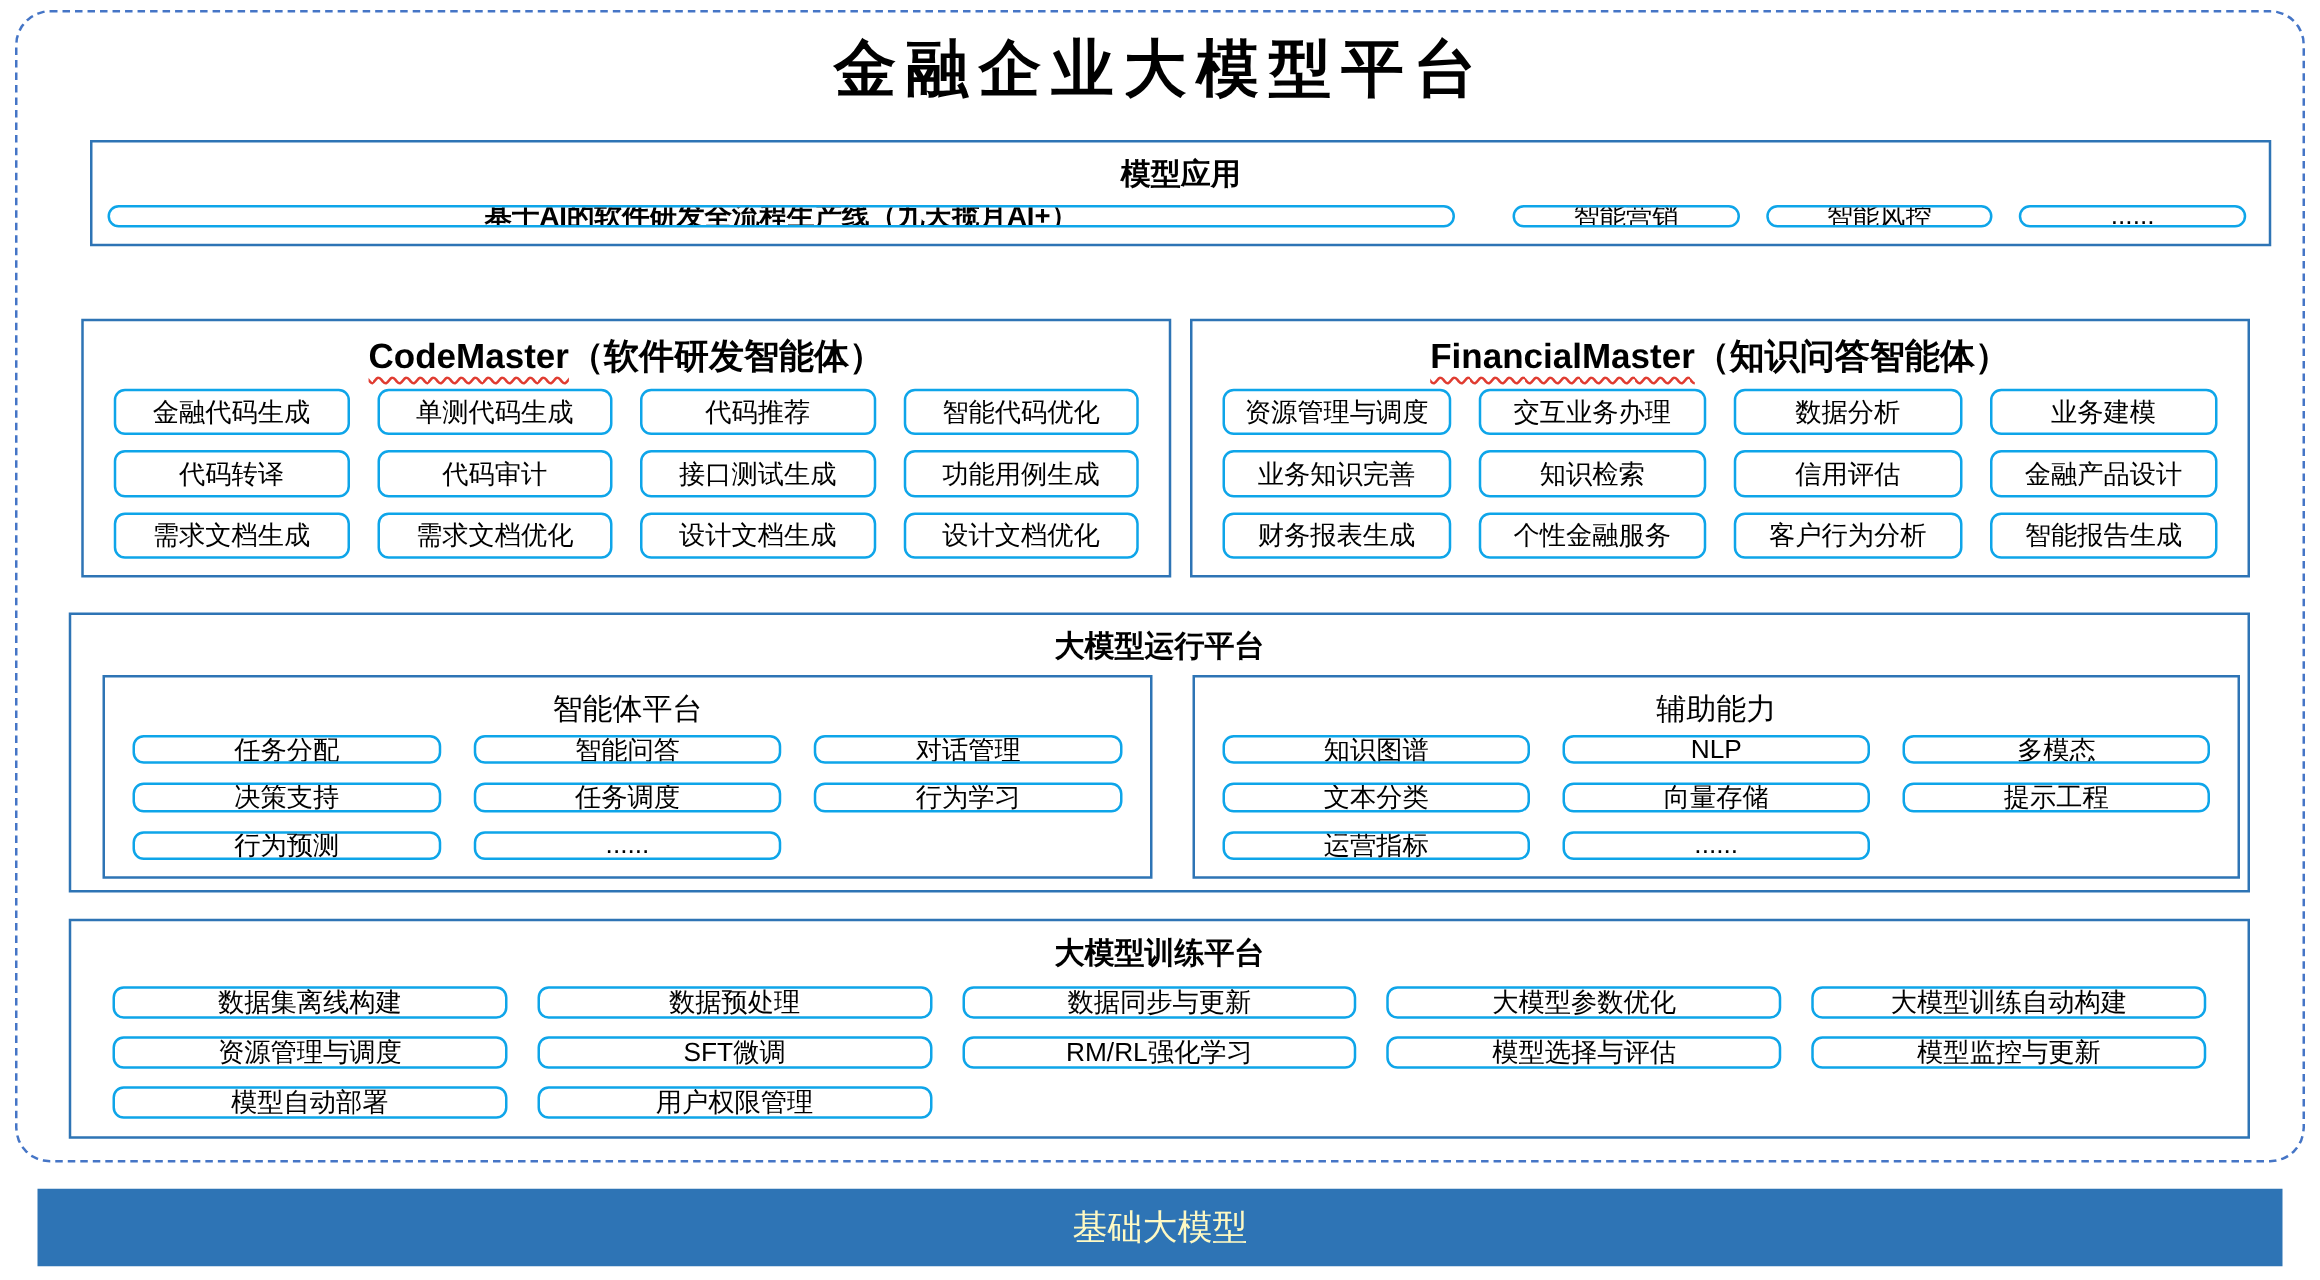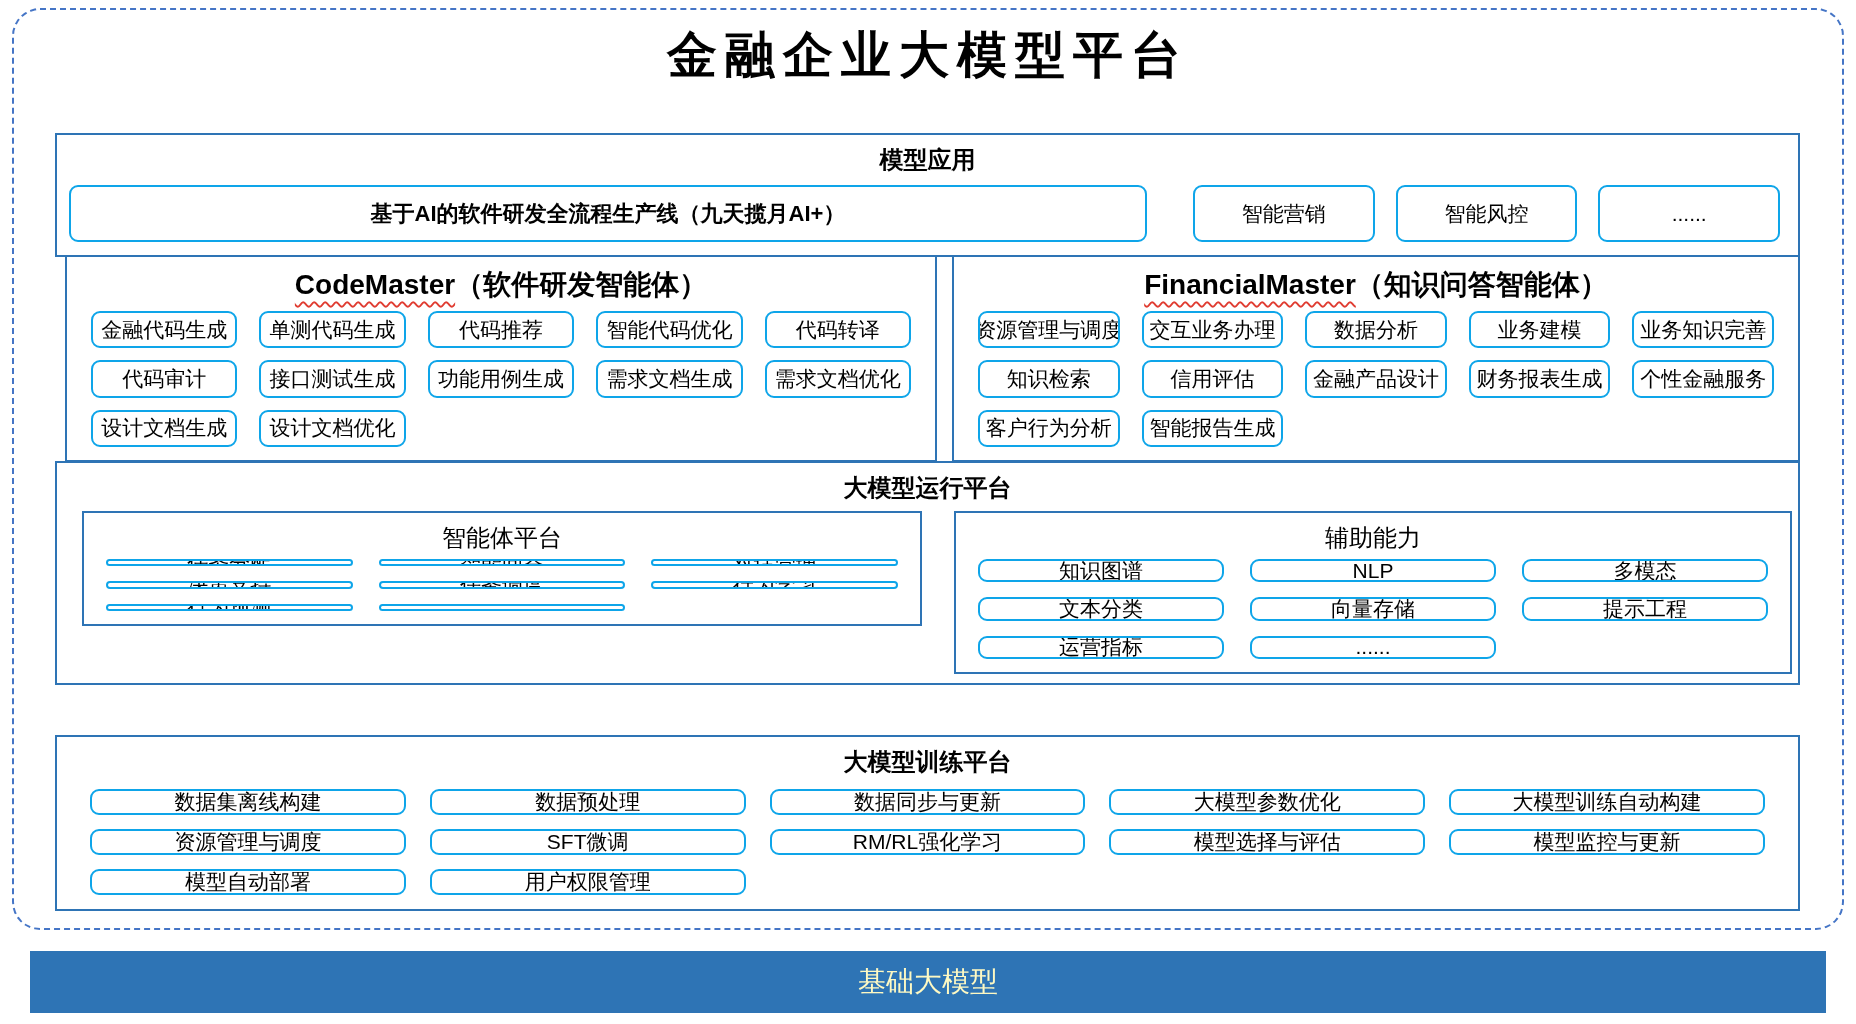--- a/index.html
+++ b/index.html
@@ -23,44 +23,44 @@
   .frame-title.normal { font-weight:normal; }
 
   .box {
     border:2px solid #0ea5e9; border-radius:9px; background:#fff;
     display:flex; align-items:center; justify-content:center;
     font-size:21px; text-align:center; box-sizing:border-box;
     white-space:nowrap; overflow:hidden;
   }
 
   
-  .sec-app { left:55px; top:112px; width:1745px; height:124px;margin-top:21px; }
+  .sec-app { left:72px; top:112px; width:1745px; height:85px; }
   .app-row { position:absolute; left:12px; right:18px; top:50px; bottom:13px; display:flex; }
   .app-main { width:63%; font-weight:bold; font-size:22px; }
   .app-small { flex:1; margin-left:21px; }
   .app-small.first { margin-left:46px; }
 
   
   .sec-codemaster { left:65px;  top:255px; width:872px; height:207px; }
   .sec-finmaster  { left:952px; top:255px; width:848px; height:207px; }
   .wavy {
     text-decoration-line:underline; text-decoration-style:wavy;
     text-decoration-color:#e03c31; text-decoration-thickness:2px;
     text-underline-offset:7px;
   }
   .grid4x3 {
     position:absolute; left:24px; right:24px; top:54px; bottom:13px;
-    display:grid; grid-template-columns:repeat(5,1fr); grid-auto-rows:1fr;
+    display:grid; grid-template-columns:repeat(4,1fr); grid-auto-rows:1fr;
     gap:12px 22px;
   }
 
   
-  .sec-runtime { left:55px; top:461px; width:1745px; height:224px; }
+  .sec-runtime { left:55px; top:490px; width:1745px; height:224px; }
   .sub-frame { position:absolute; border:2px solid #2e74b5; background:#fff; box-sizing:border-box; }
-  .sub-agent { left:25px;  top:48px; width:840px; height:115px; }
+  .sub-agent { left:25px;  top:48px; width:840px; height:163px; }
   .sub-aux   { left:897px; top:48px; width:838px; height:163px; }
   .grid4x2 {
     position:absolute; left:22px; right:22px; top:46px; bottom:13px;
     display:grid; grid-template-columns:repeat(3,1fr); grid-auto-rows:1fr;
     gap:15px 26px;
   }
 
   
   .sec-training { left:55px; top:735px; width:1745px; height:176px; }
   .grid6x2 {

